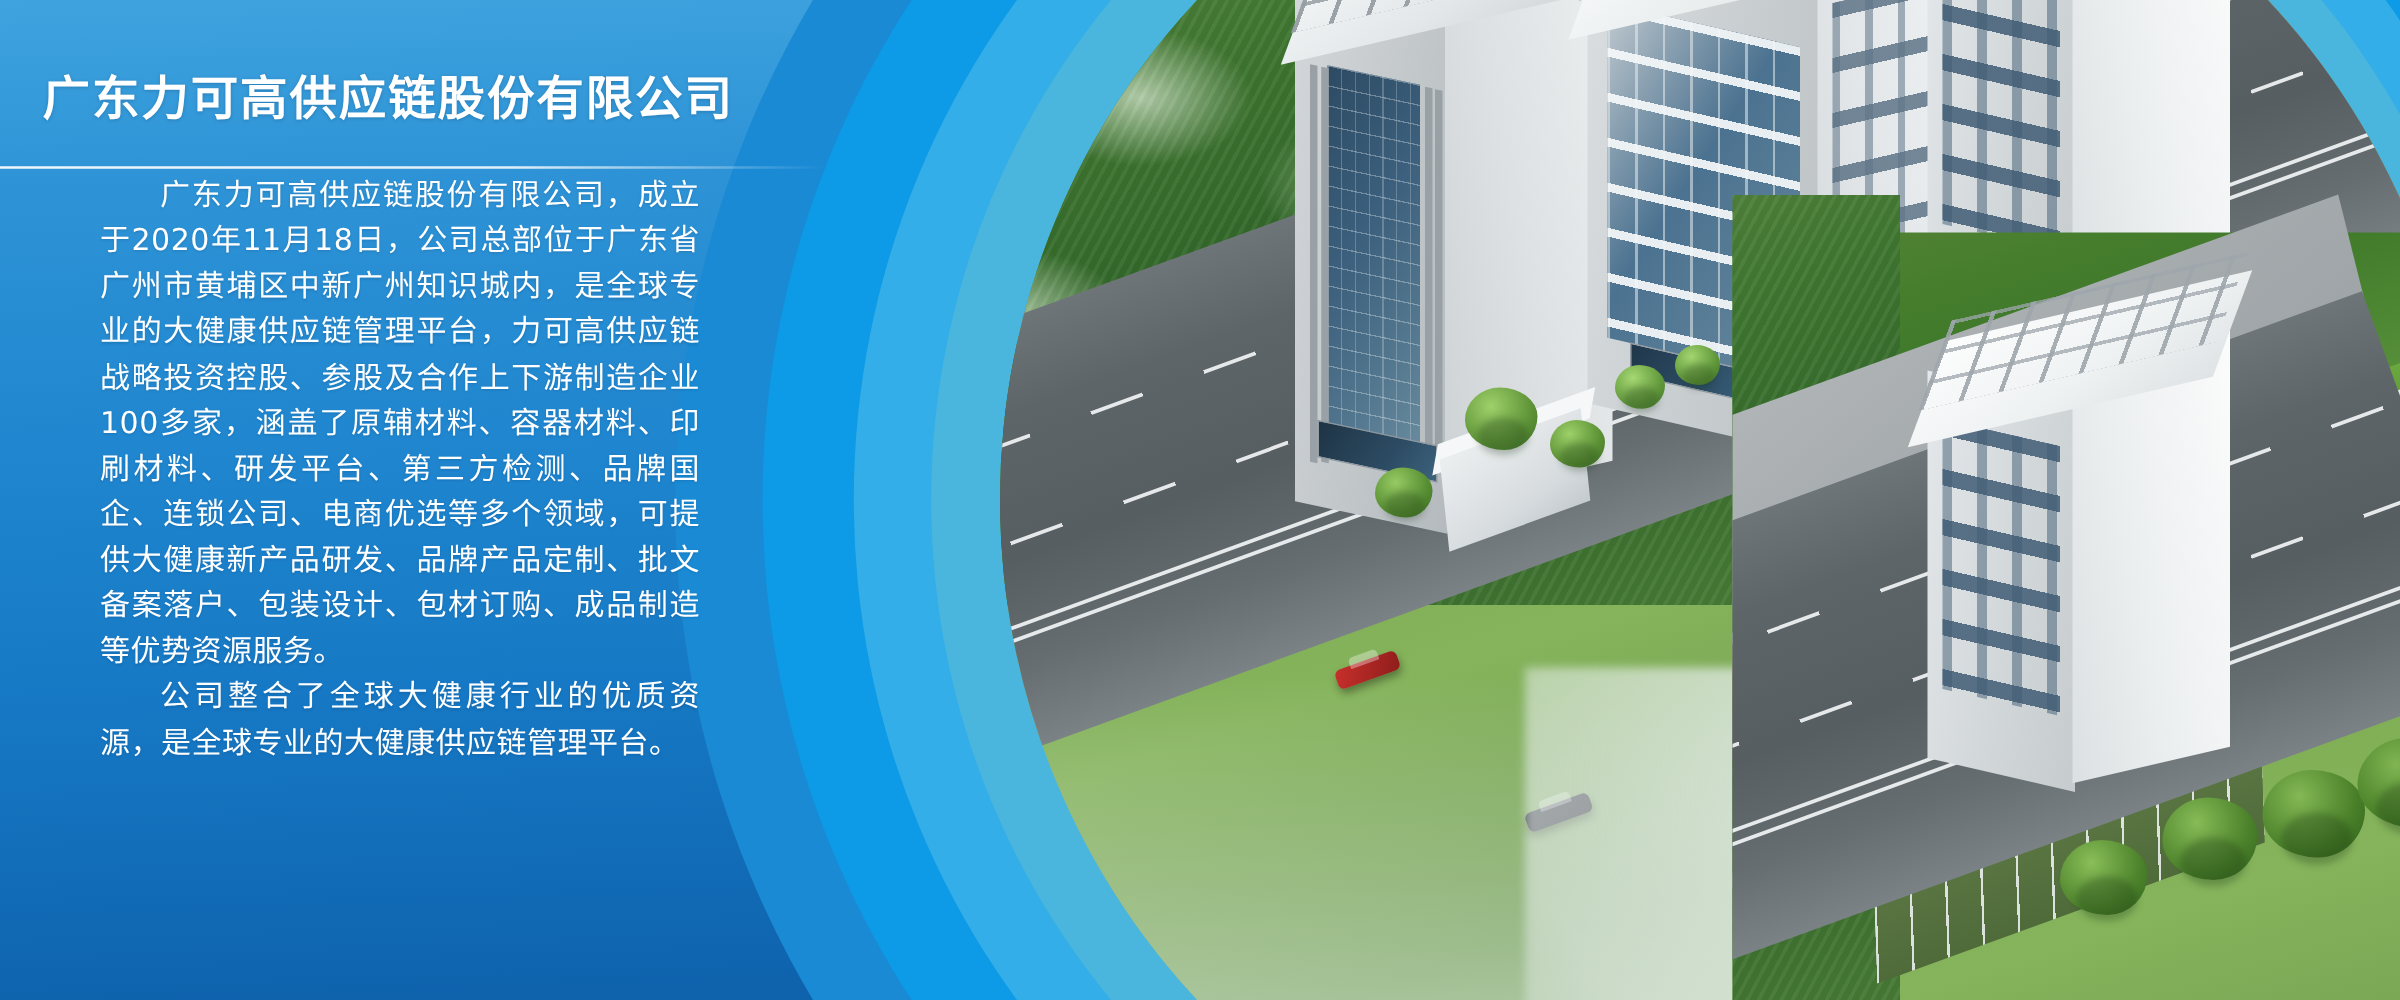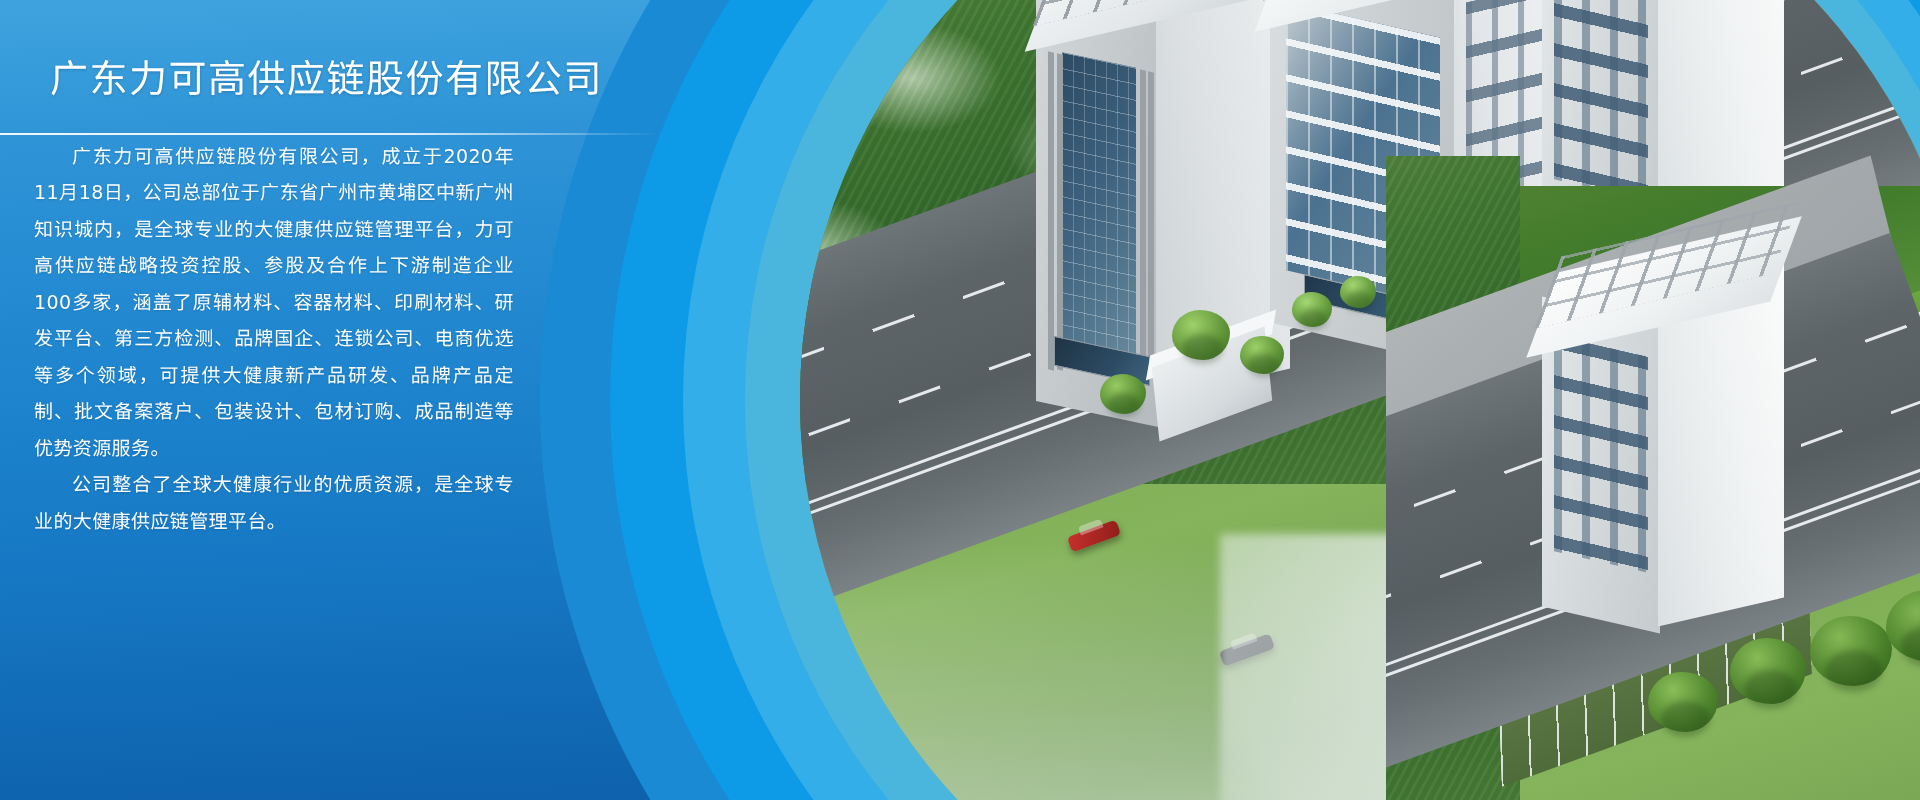--- a/index.html
+++ b/index.html
@@ -410,44 +410,44 @@
   
   .text-panel{
     position:absolute;
     left:0; top:0;
     width:660px; height:800px;
     padding:56px 20px 0 34px;
     z-index:20;
   }
   .company-title{
     font-size:38px;
-    font-weight:400;
+    font-weight:700;
     color:#ffffff;
     letter-spacing:1.5px;
     line-height:1.25;
     text-shadow:0 1px 3px rgba(0,40,80,.25);
     white-space:nowrap;
-    margin-left:16px;
   }
   .title-rule{
     position:absolute;
     left:0; top:133px;
     width:660px; height:2px;
     background:linear-gradient(to right, rgba(255,255,255,.92) 0%, rgba(255,255,255,.85) 62%, rgba(255,255,255,0) 100%);
   }
   .body-copy{
     margin-top:34px;
     width:480px;
-    font-size:19px;
+    font-size:24px;
     line-height:36.5px;
     color:#ffffff;
     letter-spacing:.4px;
     text-align:justify;
     text-justify:inter-ideograph;
     text-shadow:0 1px 2px rgba(0,40,80,.18);
+    margin-left:46px;
   }
   .body-copy p{ text-indent:2em; margin:0; }
   .body-copy p + p{ margin-top:0; }
 
 </style>
 </head>
 <body>
 
 <div class="banner">
 

